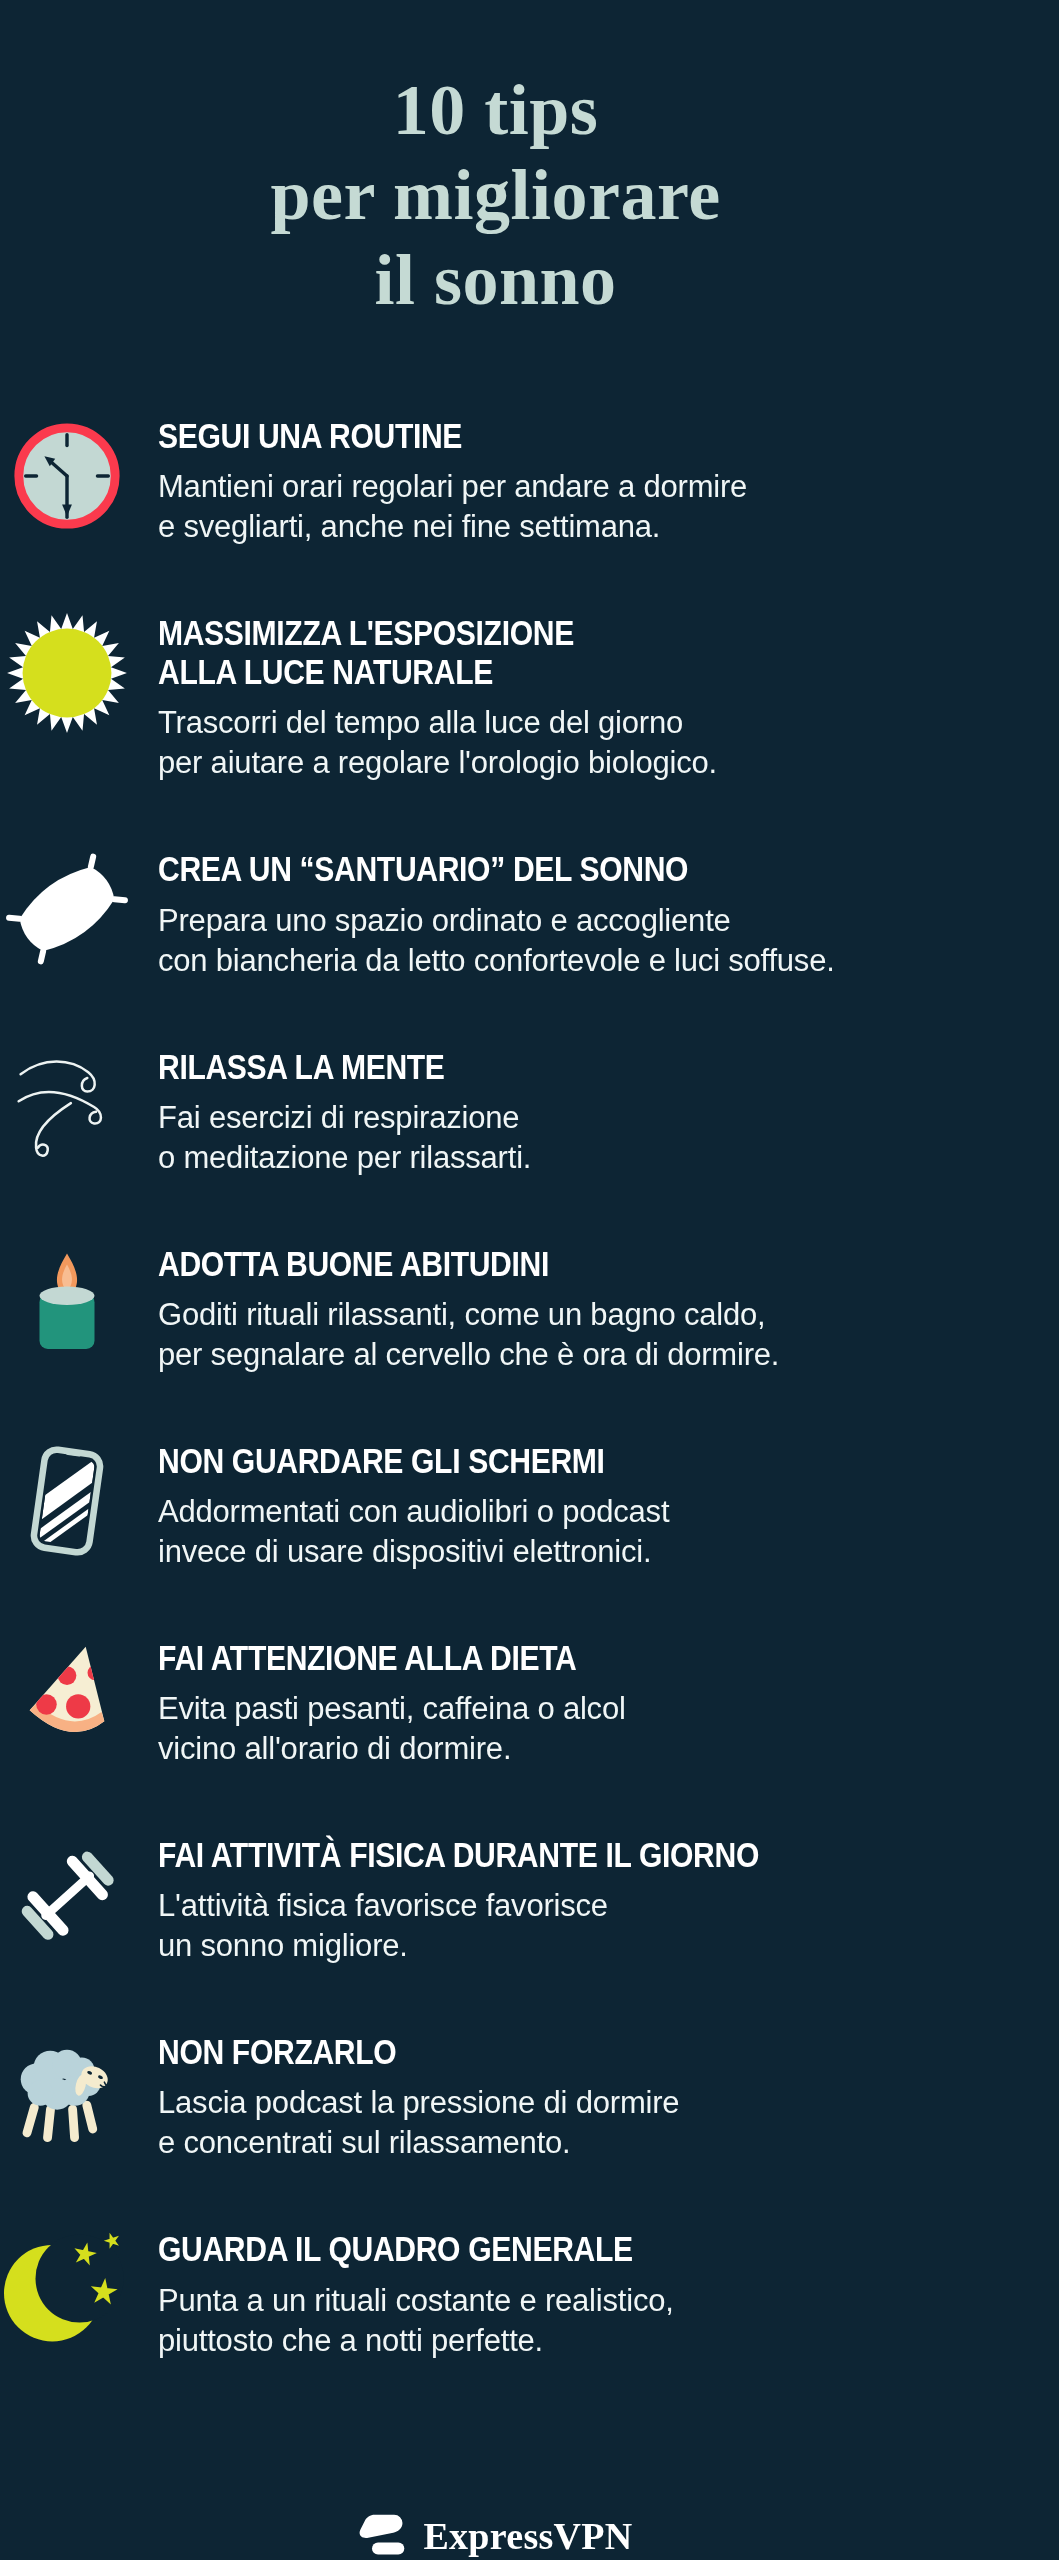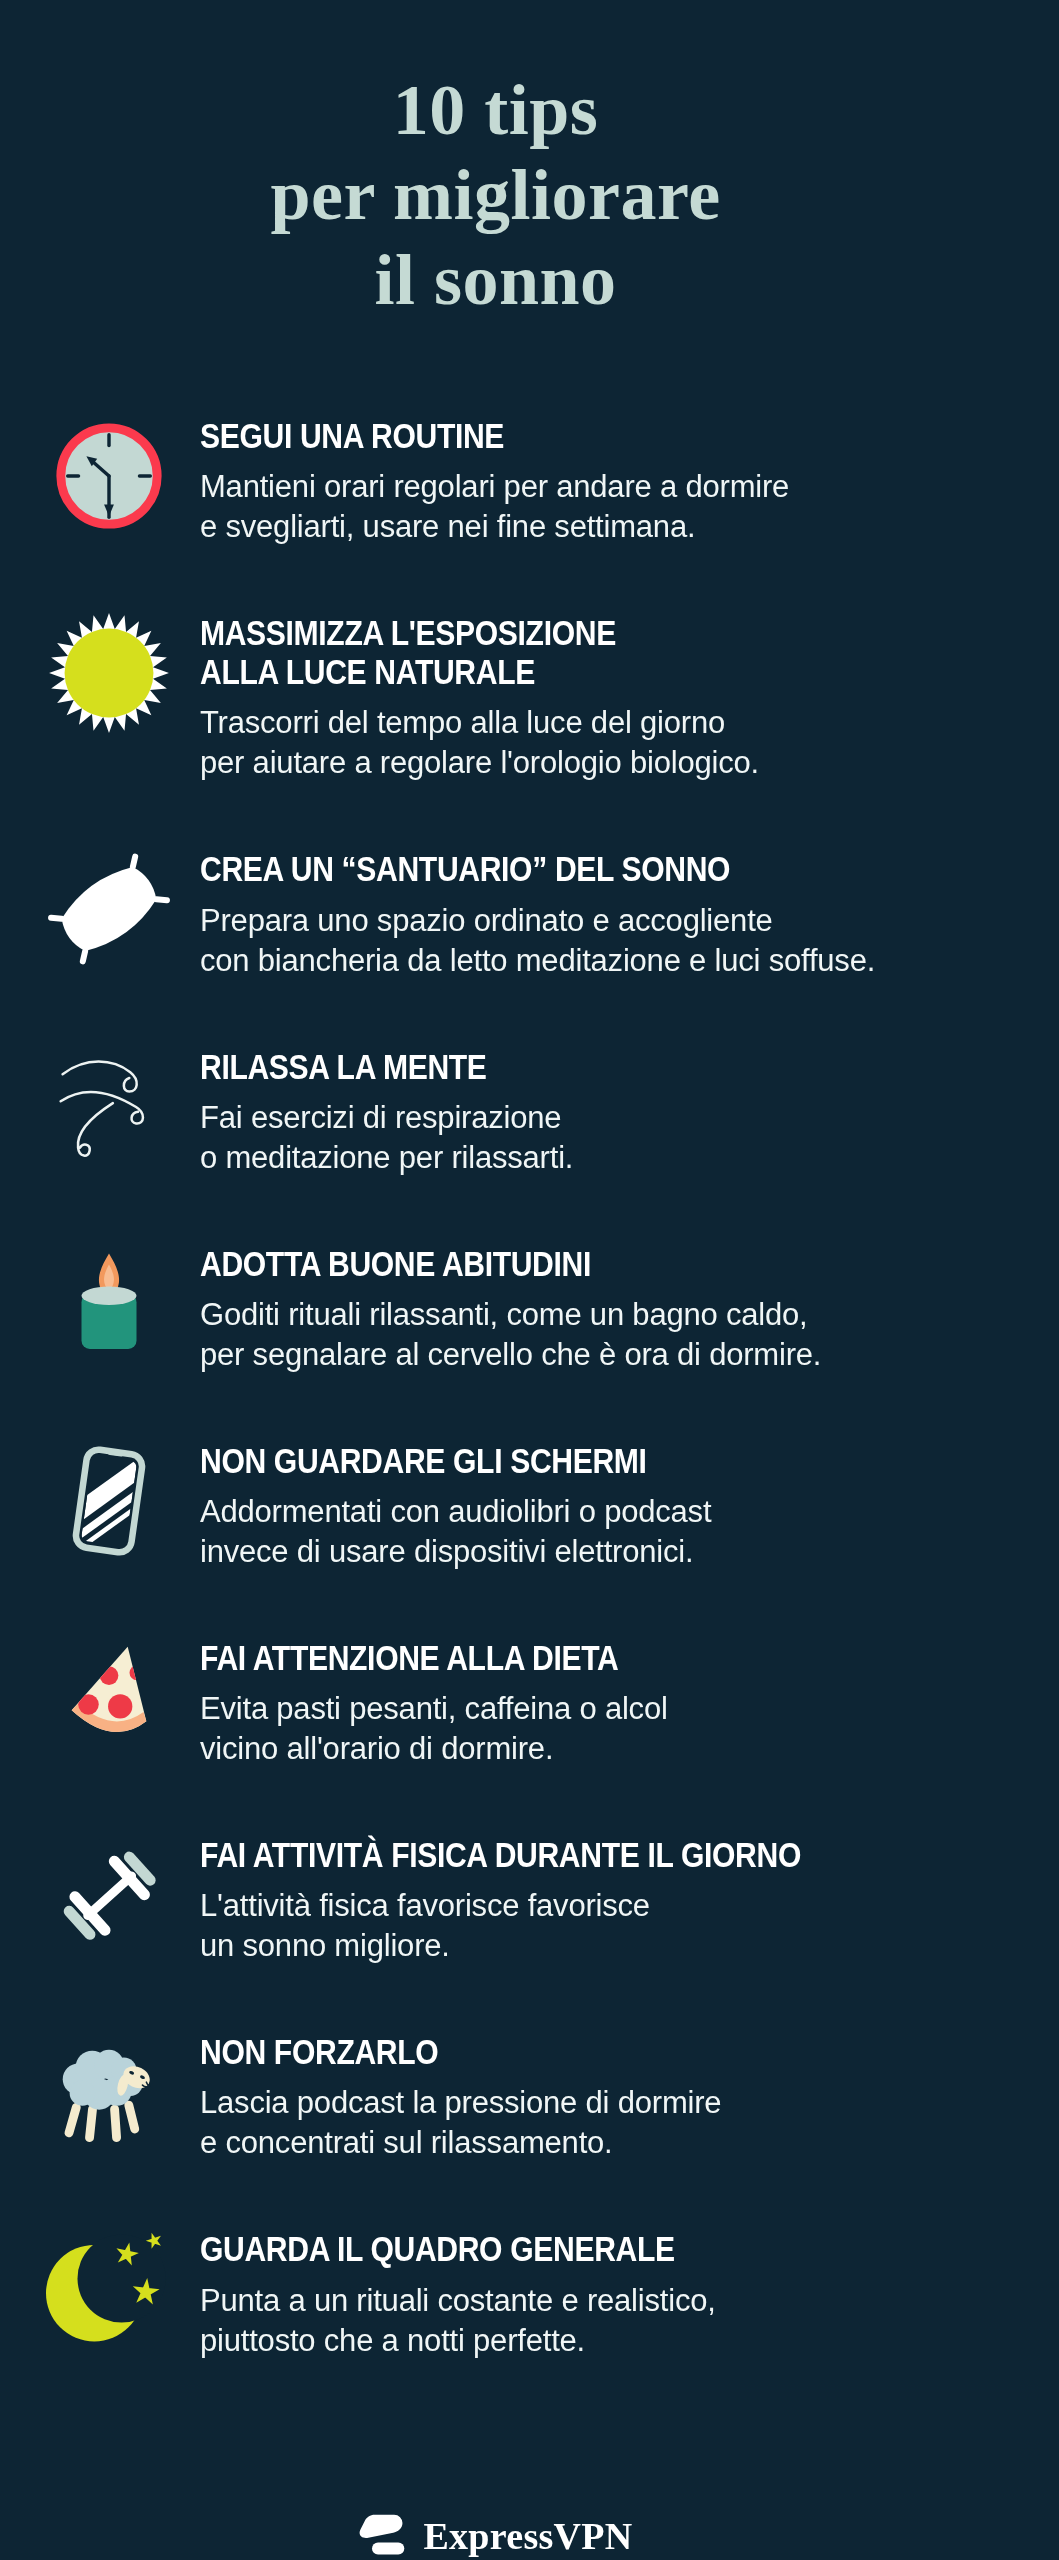--- a/index.html
+++ b/index.html
@@ -9,21 +9,21 @@
     font-family:"Liberation Sans", sans-serif;
     overflow:hidden;
   }
   .page { width:991px; height:2560px; display:flex; flex-direction:column; }
   .header { margin-top:68px; text-align:center; }
   .main-title {
     font-family:"Liberation Serif","DejaVu Serif",serif;
     font-weight:700; font-size:72px; line-height:1.18;
     color:#c5dad4; white-space:pre-line; letter-spacing:0.5px;
   }
-  .tips { margin-top:90px; padding-left:42px; display:flex; flex-direction:column; gap:63px; }
+  .tips { margin-top:90px; display:flex; flex-direction:column; gap:63px; }
   .tip { display:flex; align-items:flex-start; }
   .icon-box { width:134px; height:126px; flex:0 0 134px; display:flex; align-items:center; justify-content:center; }
   .tip-text { margin-left:24px; padding-top:3px; }
   .tip-title {
     font-size:35px; font-weight:700; color:#ffffff; line-height:1.12;
     letter-spacing:-0.4px; white-space:pre-line;
     transform:scaleX(0.86); transform-origin:0 0; margin-bottom:12px;
   }
   .tip-body {
     font-size:31px; color:#f0f6f6; line-height:1.29;
@@ -60,21 +60,21 @@
             <line x1="60" y1="60" x2="43" y2="45"></line>
             <line x1="60" y1="60" x2="60" y2="90"></line>
           </g>
           <polygon points="37,40 48,42.5 42.5,50" fill="#0d2534"></polygon>
           <polygon points="60,101 55,89 65,89" fill="#0d2534"></polygon>
         </svg>
       </div>
       <div class="tip-text">
         <h2 class="tip-title">SEGUI UNA ROUTINE</h2>
         <p class="tip-body">Mantieni orari regolari per andare a dormire
-e svegliarti, usare nei fine settimana.</p>
+e svegliarti, anche nei fine settimana.</p>
       </div>
     </section>
 
     <section class="tip">
       <div class="icon-box">
         <svg width="124" height="124" viewBox="0 0 120 120">
           <polygon points="60.0,2.0 65.6,17.4 75.0,4.0 76.5,20.3 89.0,9.8 86.2,25.9 101.0,19.0 94.1,33.8 110.2,31.0 99.7,43.5 116.0,45.0 102.6,54.4 118.0,60.0 102.6,65.6 116.0,75.0 99.7,76.5 110.2,89.0 94.1,86.2 101.0,101.0 86.2,94.1 89.0,110.2 76.5,99.7 75.0,116.0 65.6,102.6 60.0,118.0 54.4,102.6 45.0,116.0 43.5,99.7 31.0,110.2 33.8,94.1 19.0,101.0 25.9,86.2 9.8,89.0 20.3,76.5 4.0,75.0 17.4,65.6 2.0,60.0 17.4,54.4 4.0,45.0 20.3,43.5 9.8,31.0 25.9,33.8 19.0,19.0 33.8,25.9 31.0,9.8 43.5,20.3 45.0,4.0 54.4,17.4" fill="#ffffff"></polygon>
           <circle cx="60" cy="60" r="43" fill="#d5df1d"></circle>
         </svg>
       </div>
@@ -96,21 +96,21 @@
               <line x1="104" y1="40" x2="112" y2="33"></line>
               <line x1="104" y1="80" x2="112" y2="87"></line>
               <line x1="16" y1="80" x2="8" y2="87"></line>
             </g>
           </g>
         </svg>
       </div>
       <div class="tip-text">
         <h2 class="tip-title">CREA UN “SANTUARIO” DEL SONNO</h2>
         <p class="tip-body">Prepara uno spazio ordinato e accogliente
-con biancheria da letto meditazione e luci soffuse.</p>
+con biancheria da letto confortevole e luci soffuse.</p>
       </div>
     </section>
 
     <section class="tip">
       <div class="icon-box">
         <svg width="116" height="120" viewBox="0 0 120 120">
           <g fill="none" stroke="#edf3f2" stroke-width="2.6" stroke-linecap="round">
             <path d="M12,26 C36,8 64,10 82,24 C92,32 90,44 81,44 C74,44 73,33 81,30"></path>
             <path d="M10,54 C34,38 62,44 88,60 C98,66 97,78 88,77 C81,76 82,66 90,65"></path>
             <path d="M64,56 C42,70 26,86 28,102 C29,112 39,113 40,105 C41,98 33,97 30,102"></path>

